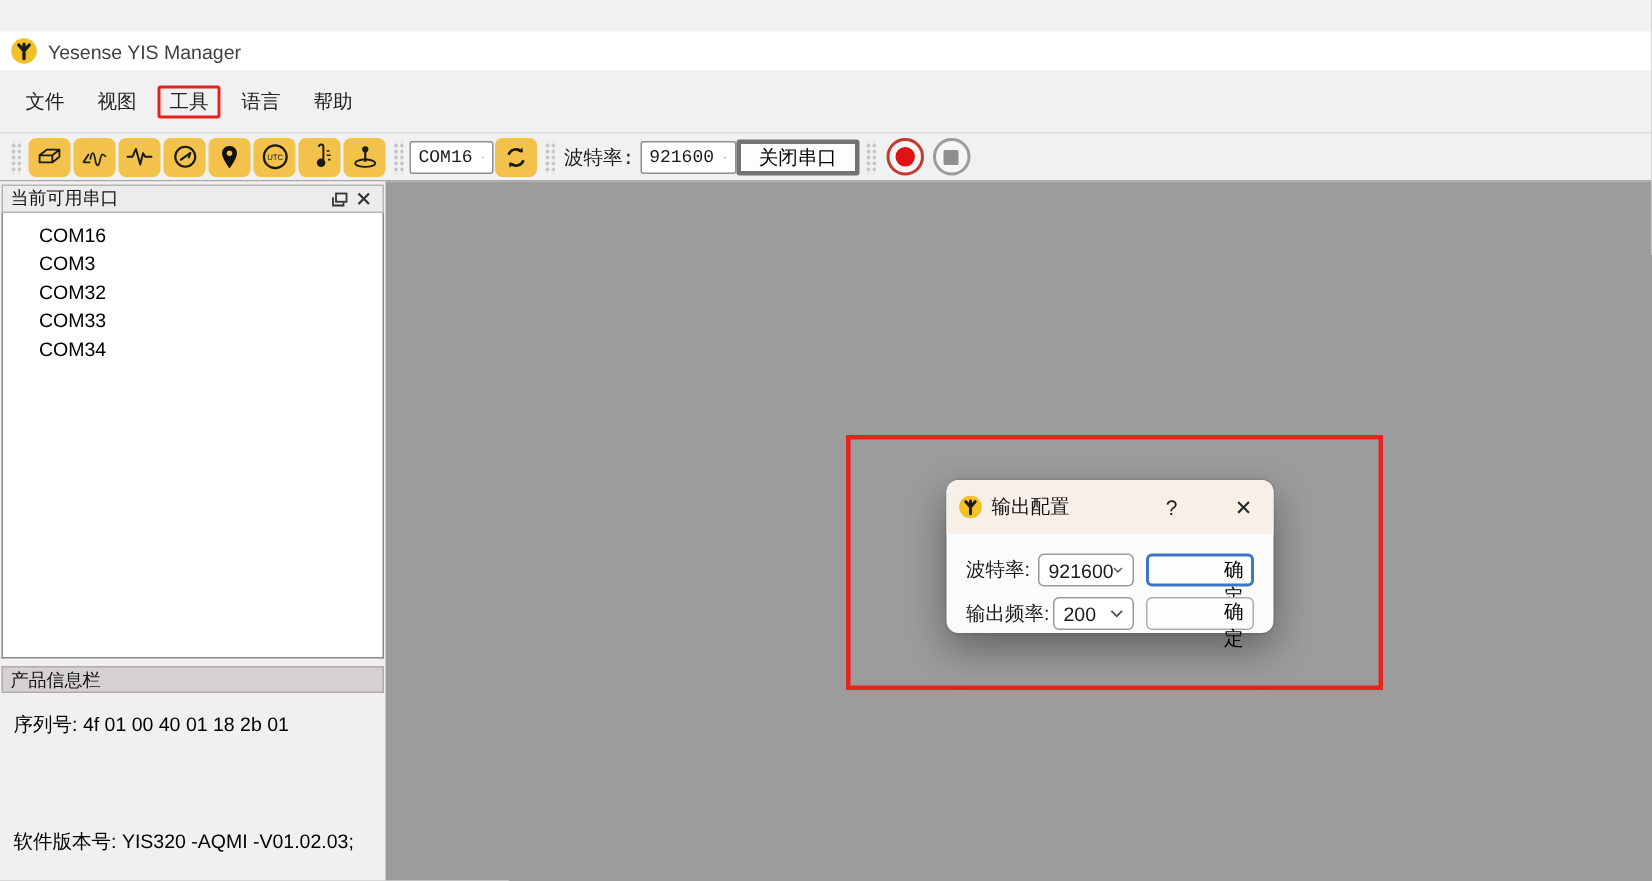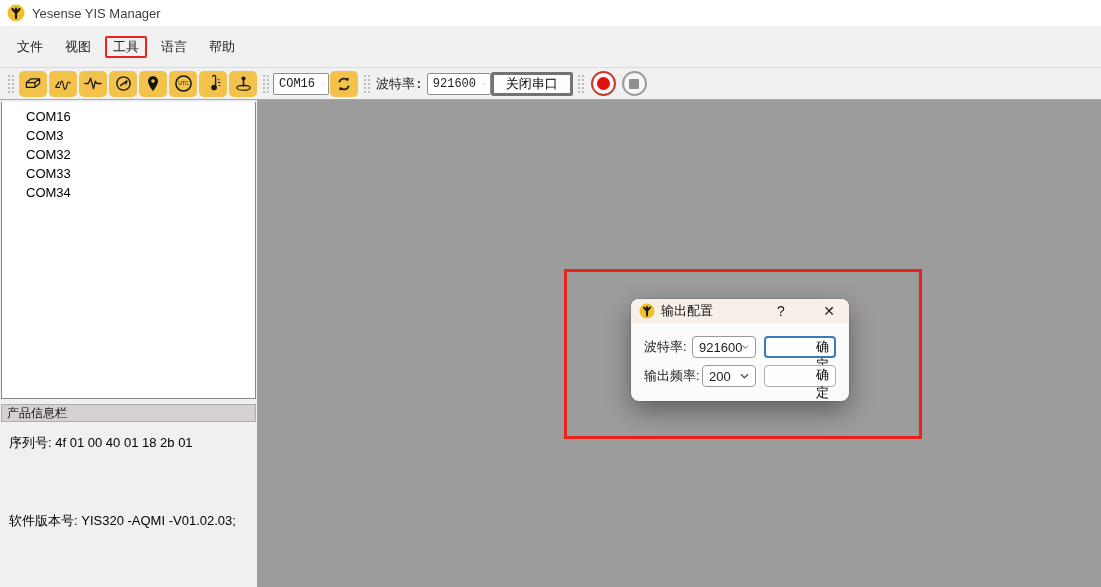--- a/index.html
+++ b/index.html
@@ -3,21 +3,21 @@
 <meta charset="utf-8">
 <style>
   * { margin:0; padding:0; box-sizing:border-box; }
   html,body { background:#cfcfcf; }
   .window {
     width:1101px; height:587px; position:relative; overflow:hidden;
     background:#f1f1f1; font-family:"Liberation Sans","DejaVu Sans",sans-serif;
     color:#1a1a1a; font-size:13px;
   }
   
-  .titlebar { height:26px; background:#ffffff; display:flex; align-items:center; padding-left:7px; gap:7px; }
+  .titlebar { height:26px; background:#ffffff; display:flex; align-items:center; padding-left:7px; gap:7px;margin-top:21px; }
   .app-icon { width:18px; height:18px; flex:0 0 auto; }
   .title-text { font-size:13px; color:#3f3f3f; }
   
   .menubar { height:42px; background:#f1f1f1; display:flex; align-items:center; padding-left:6px; border-bottom:1px solid #dcdcdc; }
   .menu-item { padding:2px 8px; margin:0 3px; color:#222; cursor:default; }
   .menu-item.hl { border:2px solid #e8231d; border-radius:2px; padding:0 6px; }
   
   .toolbar { height:32px; background:#f1f1f1; border-bottom:1px solid #a9a9a9; display:flex; align-items:center; padding:0 3px; }
   .grip { width:7px; height:22px; margin:0 4px;
     background-image:radial-gradient(#bdbdbd 1px, transparent 1.2px);
@@ -54,21 +54,21 @@
   .info-line { white-space:nowrap; }
   .info-line.ver { margin-top:60px; }
   .main { flex:1; background:#9c9c9c; position:relative; }
   
   .red-rect { position:absolute; left:307px; top:169px; width:358px; height:170px;
     border:3px solid #e8231d; pointer-events:none; }
   
   .dialog { position:absolute; left:374px; top:199px; width:218px; height:102px;
     border-radius:8px; background:#fbfbfb; box-shadow:0 10px 26px rgba(0,0,0,.38), 0 0 0 1px rgba(0,0,0,.08);
     font-size:13px; }
-  .dialog-titlebar { height:24px; background:#f7efe8; border-radius:8px 8px 0 0;
+  .dialog-titlebar { height:36px; background:#f7efe8; border-radius:8px 8px 0 0;
     display:flex; align-items:center; padding:0 10px 0 8px; gap:6px; }
   .dialog-title { flex:1; font-size:13px; color:#111; }
   .dlg-icon { width:16px; height:16px; }
   .dlg-help, .dlg-close { background:none; border:none; font-size:14px; color:#222; cursor:pointer;
     width:20px; height:20px; line-height:20px; text-align:center; padding:0; }
   .dlg-help { margin-right:22px; }
   .dialog-body { padding:13px 13px 0 13px; }
   .dlg-row { display:grid; grid-template-columns:auto 1fr 72px; align-items:center; margin-bottom:7px; }
   .dlg-label { white-space:nowrap; }
   .dcombo { justify-self:end; margin-right:8px; height:22px; background:#fff; border:1px solid #999;
@@ -208,20 +208,35 @@
       <span class="rec-dot"></span>
     </button>
     <button class="round-btn stop">
       <span class="stop-sq"></span>
     </button>
   </div>
 
   <div class="body">
 
     <div class="dock">
+      <div class="panel-header">
+        <span>当前可用串口</span>
+        <span class="spacer"></span>
+        <button class="ph-btn">
+          <svg width="11" height="10" viewBox="0 0 11 10">
+            <rect x="3" y="1" width="7" height="5.5" fill="none" stroke="#333" stroke-width="1.2"></rect>
+            <path d="M1 3.5 V9 H8 V7" fill="none" stroke="#333" stroke-width="1.2"></path>
+          </svg>
+        </button>
+        <button class="ph-btn">
+          <svg width="9" height="9" viewBox="0 0 9 9">
+            <path d="M1 1 L8 8 M8 1 L1 8" stroke="#333" stroke-width="1.5"></path>
+          </svg>
+        </button>
+      </div>
       <div class="port-list">
         <div class="port-item">COM16</div>
         <div class="port-item">COM3</div>
         <div class="port-item">COM32</div>
         <div class="port-item">COM33</div>
         <div class="port-item">COM34</div>
       </div>
       <div class="info-header">
         <span>产品信息栏</span>
       </div>

